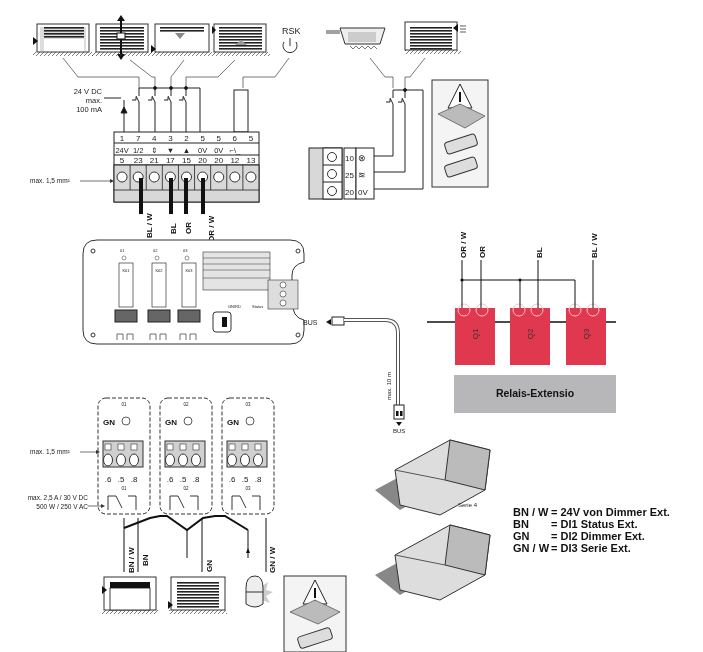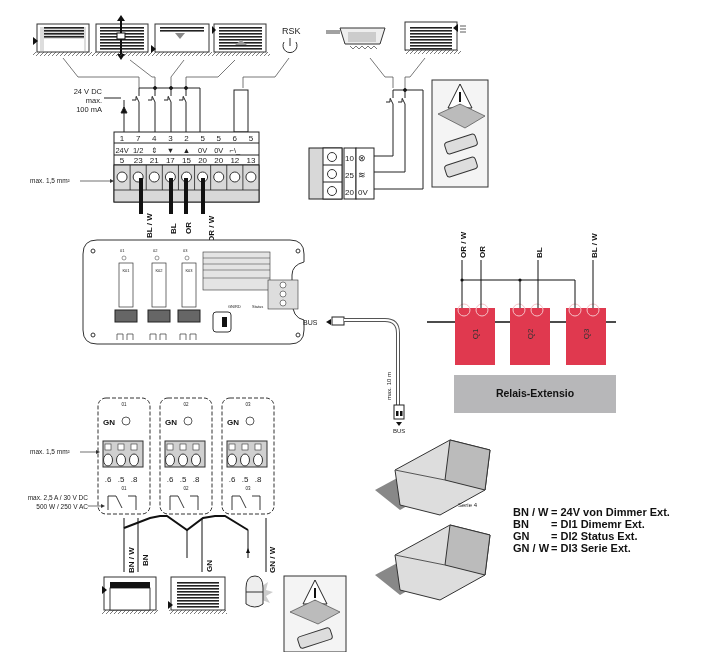--- a/index.html
+++ b/index.html
@@ -415,16 +415,16 @@
   <g>
     <polygon points="375,575 440,540 470,555 400,595" fill="#888"></polygon>
     <polygon points="395,555 450,525 490,535 485,575 440,600 400,590" fill="#ddd" stroke="#333"></polygon>
     <polygon points="450,525 490,535 485,575 445,565" fill="#bbb" stroke="#333"></polygon>
     <line x1="395" y1="555" x2="445" y2="565" stroke="#555"></line>
   </g>
 </svg>
 
 <div class="legend">
   <div><span class="lk">BN / W</span><span>= 24V von Dimmer Ext.</span></div>
-  <div><span class="lk">BN</span><span>= DI1 Dimemr Ext.</span></div>
-  <div><span class="lk">GN</span><span>= DI2 Status Ext.</span></div>
+  <div><span class="lk">BN</span><span>= DI1 Status Ext.</span></div>
+  <div><span class="lk">GN</span><span>= DI2 Dimmer Ext.</span></div>
   <div><span class="lk">GN / W</span><span>= DI3 Serie Ext.</span></div>
 </div>
 
 </body></html>

